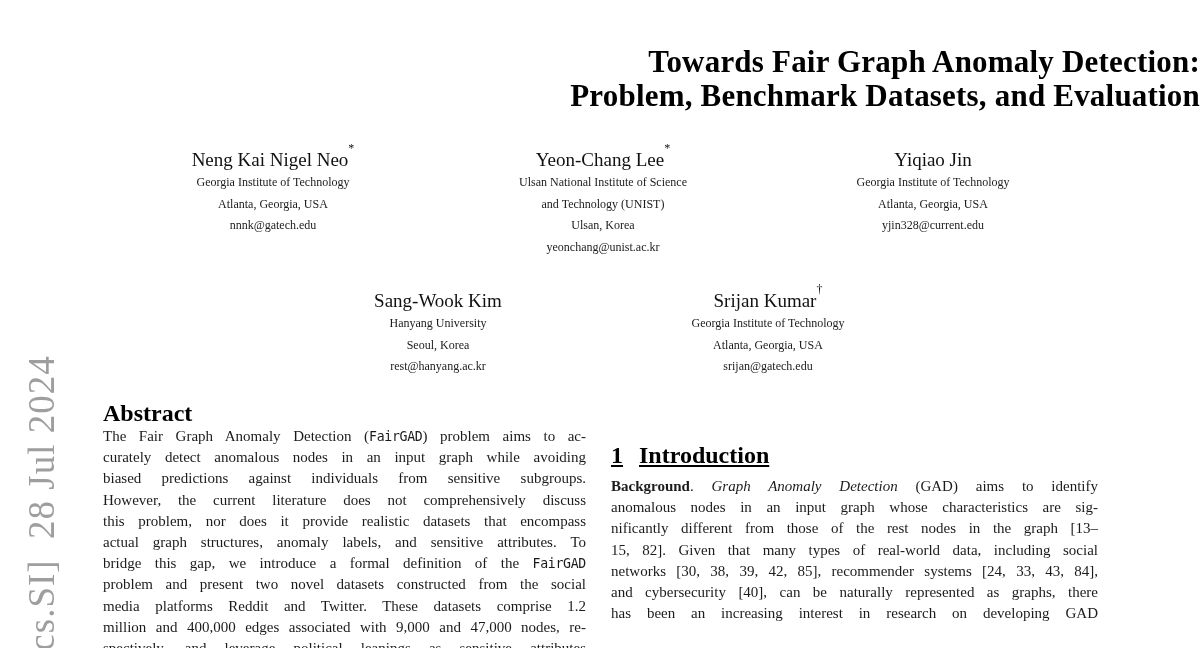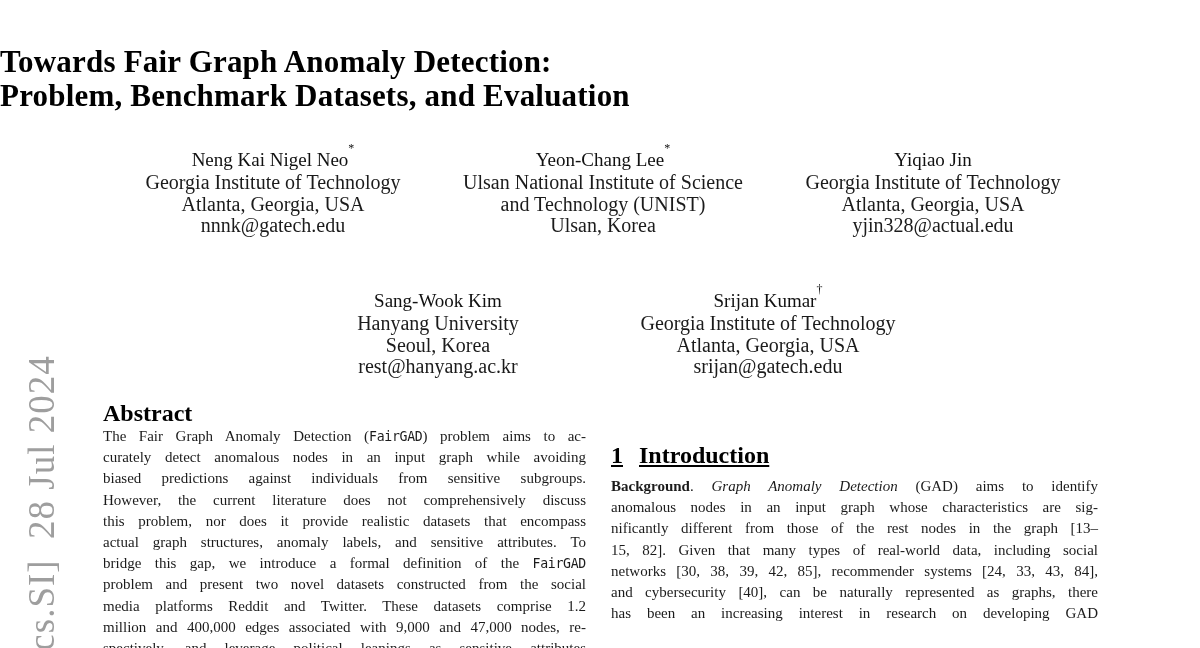--- a/index.html
+++ b/index.html
@@ -9,31 +9,31 @@
 
   
   .arxiv-stamp {
     position:absolute; left:20px; top:664px;
     transform:rotate(-90deg); transform-origin:0 0;
     font-size:37px; letter-spacing:1px; color:#9e9e9e;
     white-space:pre; font-family:"Liberation Serif",serif;
   }
 
   
-  .title-block { position:absolute; top:45px; left:0; width:100%; text-align:left; }
+  .title-block { position:absolute; top:45px; left:0; width:100%; text-align:right; }
   .title-line { font-size:31px; line-height:34px; font-weight:700; color:#000; letter-spacing:0.2px; }
 
   
   .authors-row { position:absolute; left:3px; width:100%; display:flex; justify-content:center; }
   .row1 { top:147px; }
   .row2 { top:288px; }
   .author-col { width:330px; text-align:center; }
   .author-name { font-size:19px; line-height:25px; color:#111; }
   .author-name sup { font-size:12px; line-height:0; position:relative; top:-7px; }
-  .author-lines .jline { font-size:20px; line-height:21.5px; text-align:center; text-align-last:center; }
+  .author-lines .jline { font-size:12px; line-height:21.5px; text-align:center; text-align-last:center; }
 
   
   .col { position:absolute; }
   .col.left  { left:103px; top:402px; width:483px; }
   .col.right { left:611px; top:402px; width:487px; }
 
   h2.heading { font-size:24px; line-height:22px; font-weight:700; color:#000; }
   .sec-heading { margin-top:42px; line-height:23px; margin-bottom:10px;text-decoration:underline; }
   .secnum { margin-right:16px; }
 
@@ -69,28 +69,29 @@
           <div class="jline">Atlanta, Georgia, USA</div>
           <div class="jline">nnnk@gatech.edu</div>
         </div>
     </div>
     <div class="author-col">
       <div class="author-name"><span>Yeon-Chang Lee</span><sup>*</sup></div>
       <div class="author-lines">
           <div class="jline">Ulsan National Institute of Science</div>
           <div class="jline">and Technology (UNIST)</div>
           <div class="jline">Ulsan, Korea</div>
+          <div class="jline">yeonchang@unist.ac.kr</div>
         </div>
     </div>
     <div class="author-col">
       <div class="author-name"><span>Yiqiao Jin</span><sup></sup></div>
       <div class="author-lines">
           <div class="jline">Georgia Institute of Technology</div>
           <div class="jline">Atlanta, Georgia, USA</div>
-          <div class="jline">yjin328@actual.edu</div>
+          <div class="jline">yjin328@current.edu</div>
         </div>
     </div>
   </div>
 
   <div class="authors-row row2">
     <div class="author-col">
       <div class="author-name"><span>Sang-Wook Kim</span><sup></sup></div>
       <div class="author-lines">
           <div class="jline">Hanyang University</div>
           <div class="jline">Seoul, Korea</div>

